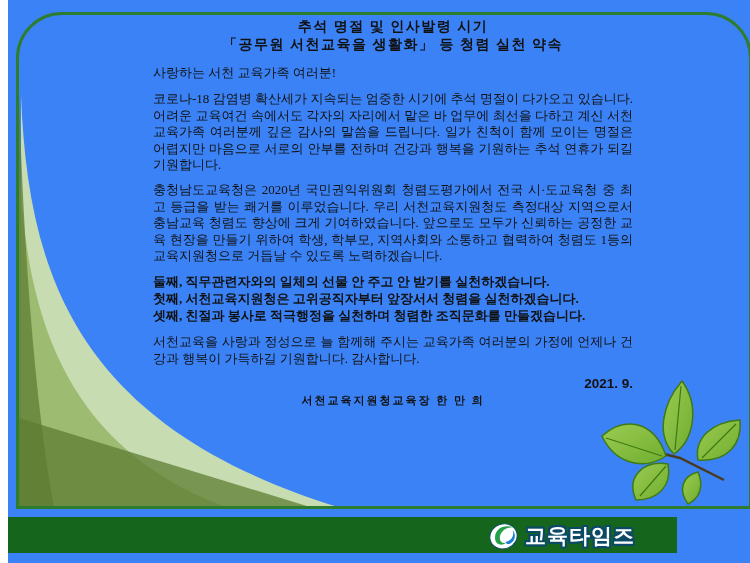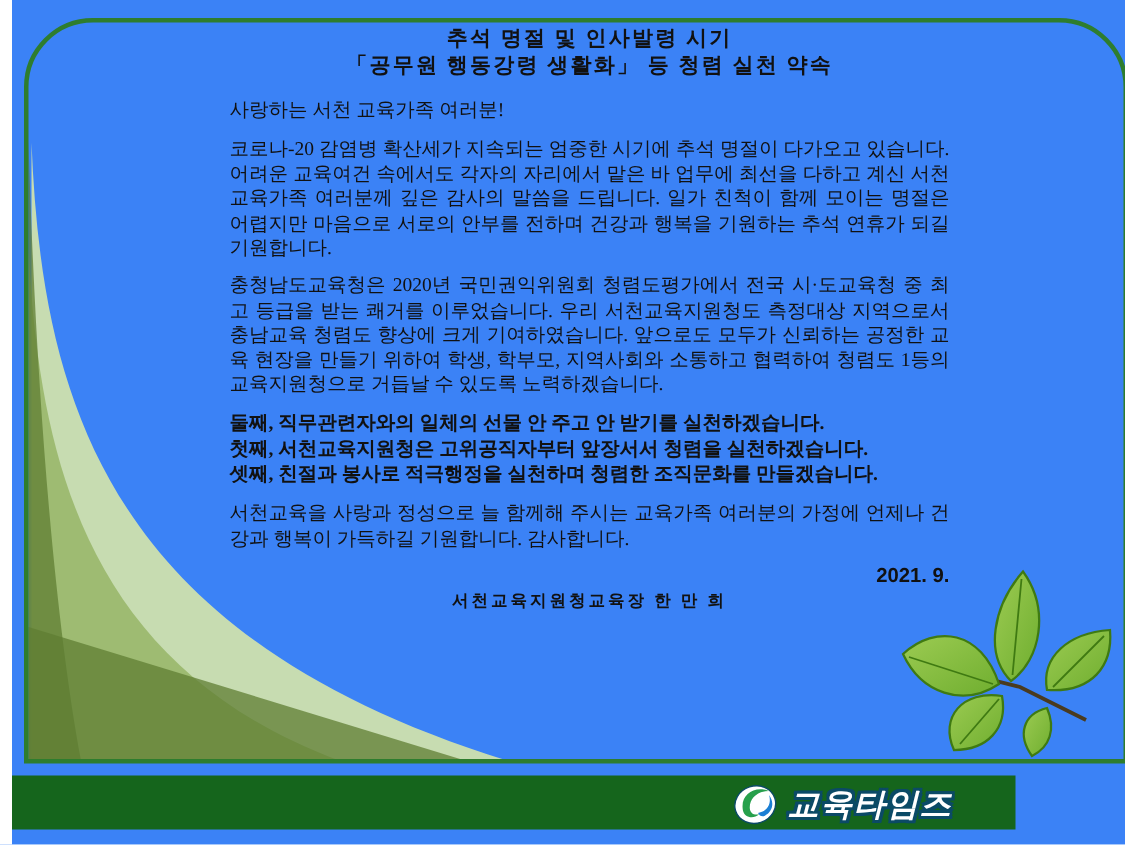--- a/index.html
+++ b/index.html
@@ -14,21 +14,21 @@
   .title{text-align:center;font-weight:bold;font-size:14px;line-height:18px;
          letter-spacing:1.5px;margin-bottom:11px;}
   .doc p{margin:0 0 9px 0;font-size:13px;line-height:16.4px;text-align:justify;}
   .greeting{margin-bottom:10px !important;}
   .pledges{font-weight:bold;font-size:13px;line-height:17px;margin:2px 0 10px 0;}
   .date{font-family:"Liberation Sans","DejaVu Sans",sans-serif;
         font-weight:bold;font-size:13.5px;text-align:right;margin-top:3px;}
   .sign{font-weight:bold;font-size:11px;text-align:center;letter-spacing:2px;margin-top:2px;}
   .leaves{position:absolute;left:588px;top:378px;z-index:2;}
   .footer-bar{position:absolute;left:0;top:517px;width:669px;height:36px;
-              background:var(--bar-green,#15651c);z-index:4;font-style:italic;}
+              background:var(--bar-green,#15651c);z-index:4;}
   .logo{position:absolute;right:42px;top:2px;display:flex;align-items:center;gap:5px;}
   .logo-text{color:#fff;font-family:"Liberation Sans","DejaVu Sans",sans-serif;
              font-weight:bold;font-size:21px;letter-spacing:1px;
              text-shadow:-2px -2px 0 var(--logo-outline,#0b4a66),2px -2px 0 var(--logo-outline,#0b4a66),
                          -2px 2px 0 var(--logo-outline,#0b4a66),2px 2px 0 var(--logo-outline,#0b4a66),
                          0 -2px 0 var(--logo-outline,#0b4a66),0 2px 0 var(--logo-outline,#0b4a66),
                          -2px 0 0 var(--logo-outline,#0b4a66),2px 0 0 var(--logo-outline,#0b4a66);}
 </style>
 </head>
 <body>
@@ -40,24 +40,24 @@
     <path d="M 11,165 C 18,310 52,445 218,507 L 11,507 Z" style="fill:var(--swoosh-mid,#94b363);" opacity="0.8"></path>
     <path d="M 11,95 C 16,260 28,410 46,507 L 11,507 Z" style="fill:var(--swoosh-dark,#5f7e33);" opacity="0.75"></path>
     <path d="M 11,418 L 302,507 L 11,507 Z" style="fill:var(--swoosh-dark,#5f7e33);" opacity="0.75"></path>
   </svg>
 
   <div class="frame"></div>
 
   <div class="doc">
     <div class="title">
       <div>추석 명절 및 인사발령 시기</div>
-      <div>「공무원 행동강령 생활화」 등 청렴 실천 약속</div>
+      <div>「공무원 서천교육을 생활화」 등 청렴 실천 약속</div>
     </div>
     <p class="greeting">사랑하는 서천 교육가족 여러분!</p>
-    <p>코로나-20 감염병 확산세가 지속되는 엄중한 시기에 추석 명절이 다가오고 있습니다. 어려운 교육여건 속에서도 각자의 자리에서 맡은 바 업무에 최선을 다하고 계신 서천 교육가족 여러분께 깊은 감사의 말씀을 드립니다. 일가 친척이 함께 모이는 명절은 어렵지만 마음으로 서로의 안부를 전하며 건강과 행복을 기원하는 추석 연휴가 되길 기원합니다.</p>
+    <p>코로나-18 감염병 확산세가 지속되는 엄중한 시기에 추석 명절이 다가오고 있습니다. 어려운 교육여건 속에서도 각자의 자리에서 맡은 바 업무에 최선을 다하고 계신 서천 교육가족 여러분께 깊은 감사의 말씀을 드립니다. 일가 친척이 함께 모이는 명절은 어렵지만 마음으로 서로의 안부를 전하며 건강과 행복을 기원하는 추석 연휴가 되길 기원합니다.</p>
     <p>충청남도교육청은 2020년 국민권익위원회 청렴도평가에서 전국 시·도교육청 중 최고 등급을 받는 쾌거를 이루었습니다. 우리 서천교육지원청도 측정대상 지역으로서 충남교육 청렴도 향상에 크게 기여하였습니다. 앞으로도 모두가 신뢰하는 공정한 교육 현장을 만들기 위하여 학생, 학부모, 지역사회와 소통하고 협력하여 청렴도 1등의 교육지원청으로 거듭날 수 있도록 노력하겠습니다.</p>
     <div class="pledges">
       <div>둘째, 직무관련자와의 일체의 선물 안 주고 안 받기를 실천하겠습니다.</div>
       <div>첫째, 서천교육지원청은 고위공직자부터 앞장서서 청렴을 실천하겠습니다.</div>
       <div>셋째, 친절과 봉사로 적극행정을 실천하며 청렴한 조직문화를 만들겠습니다.</div>
     </div>
     <p>서천교육을 사랑과 정성으로 늘 함께해 주시는 교육가족 여러분의 가정에 언제나 건강과 행복이 가득하길 기원합니다. 감사합니다.</p>
     <div class="date">2021. 9.</div>
     <div class="sign">서천교육지원청교육장 한 만 희</div>
   </div>

